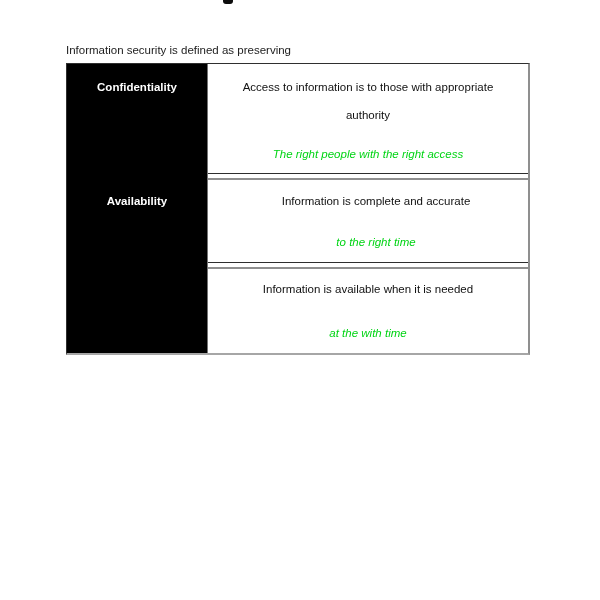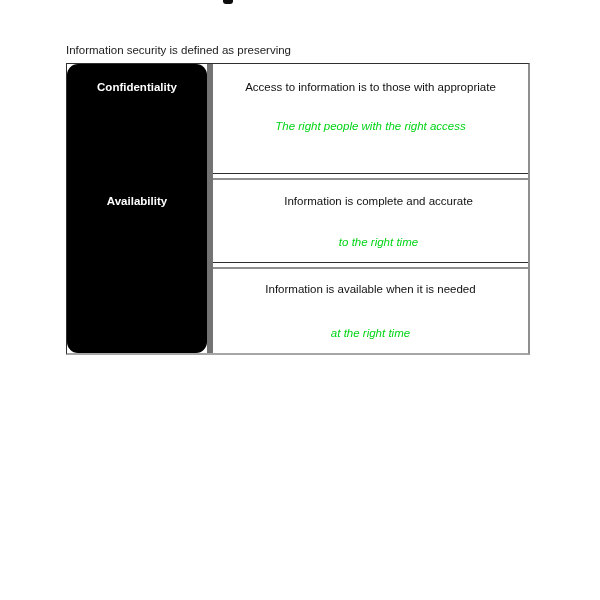--- a/index.html
+++ b/index.html
@@ -38,37 +38,36 @@
     border-bottom: 2px solid #a6a6a6;
     background: #ffffff;
   }
 
   .term-col {
     width: 140px;
     background: #000000;
     display: flex;
     flex-direction: column;
     flex-shrink: 0;
-    border-radius: 11px;
   }
   .term-zone { text-align: center; }
   .term-zone-1 { height: 116px; padding-top: 16px; }
   .term-zone-2 { height: 88px;  padding-top: 15px; }
   .term-zone-3 { height: 85px;  padding-top: 14px; }
   .term-label {
     color: #ffffff;
     font-weight: bold;
     font-size: 11.5px;
     line-height: 14px;
   }
 
   .def-col {
     flex: 1;
     background: #ffffff;
-    border-left: 6px solid #737373;
+    border-left: 1px solid #737373;
     display: flex;
     flex-direction: column;
   }
   .def-cell { text-align: center; }
   .def-cell-1 { height: 109px; padding-top: 16px; }
   .def-cell-2 { height: 82px;  padding-top: 14px; padding-left: 16px; }
   .def-cell-3 { flex: 1;       padding-top: 13px; border-radius: 27px; }
 
   .row-divider {
     height: 7px;
@@ -110,31 +109,32 @@
     </div>
     <div class="term-zone term-zone-3">
       <div class="term-label">Availability</div>
     </div>
   </div>
 
   <div class="def-col">
 
     <div class="def-cell def-cell-1">
       <div class="def-line">Access to information is to those with appropriate</div>
+      <div class="def-line">authority</div>
       <div class="highlight-line hl-1">The right people with the right access</div>
     </div>
 
     <div class="row-divider"></div>
 
     <div class="def-cell def-cell-2">
       <div class="def-line">Information is complete and accurate</div>
       <div class="highlight-line hl-2">to the right time</div>
     </div>
 
     <div class="row-divider"></div>
 
     <div class="def-cell def-cell-3">
       <div class="def-line">Information is available when it is needed</div>
-      <div class="highlight-line hl-3">at the right time</div>
+      <div class="highlight-line hl-3">at the with time</div>
     </div>
 
   </div>
 </div>
 
 </body></html>

